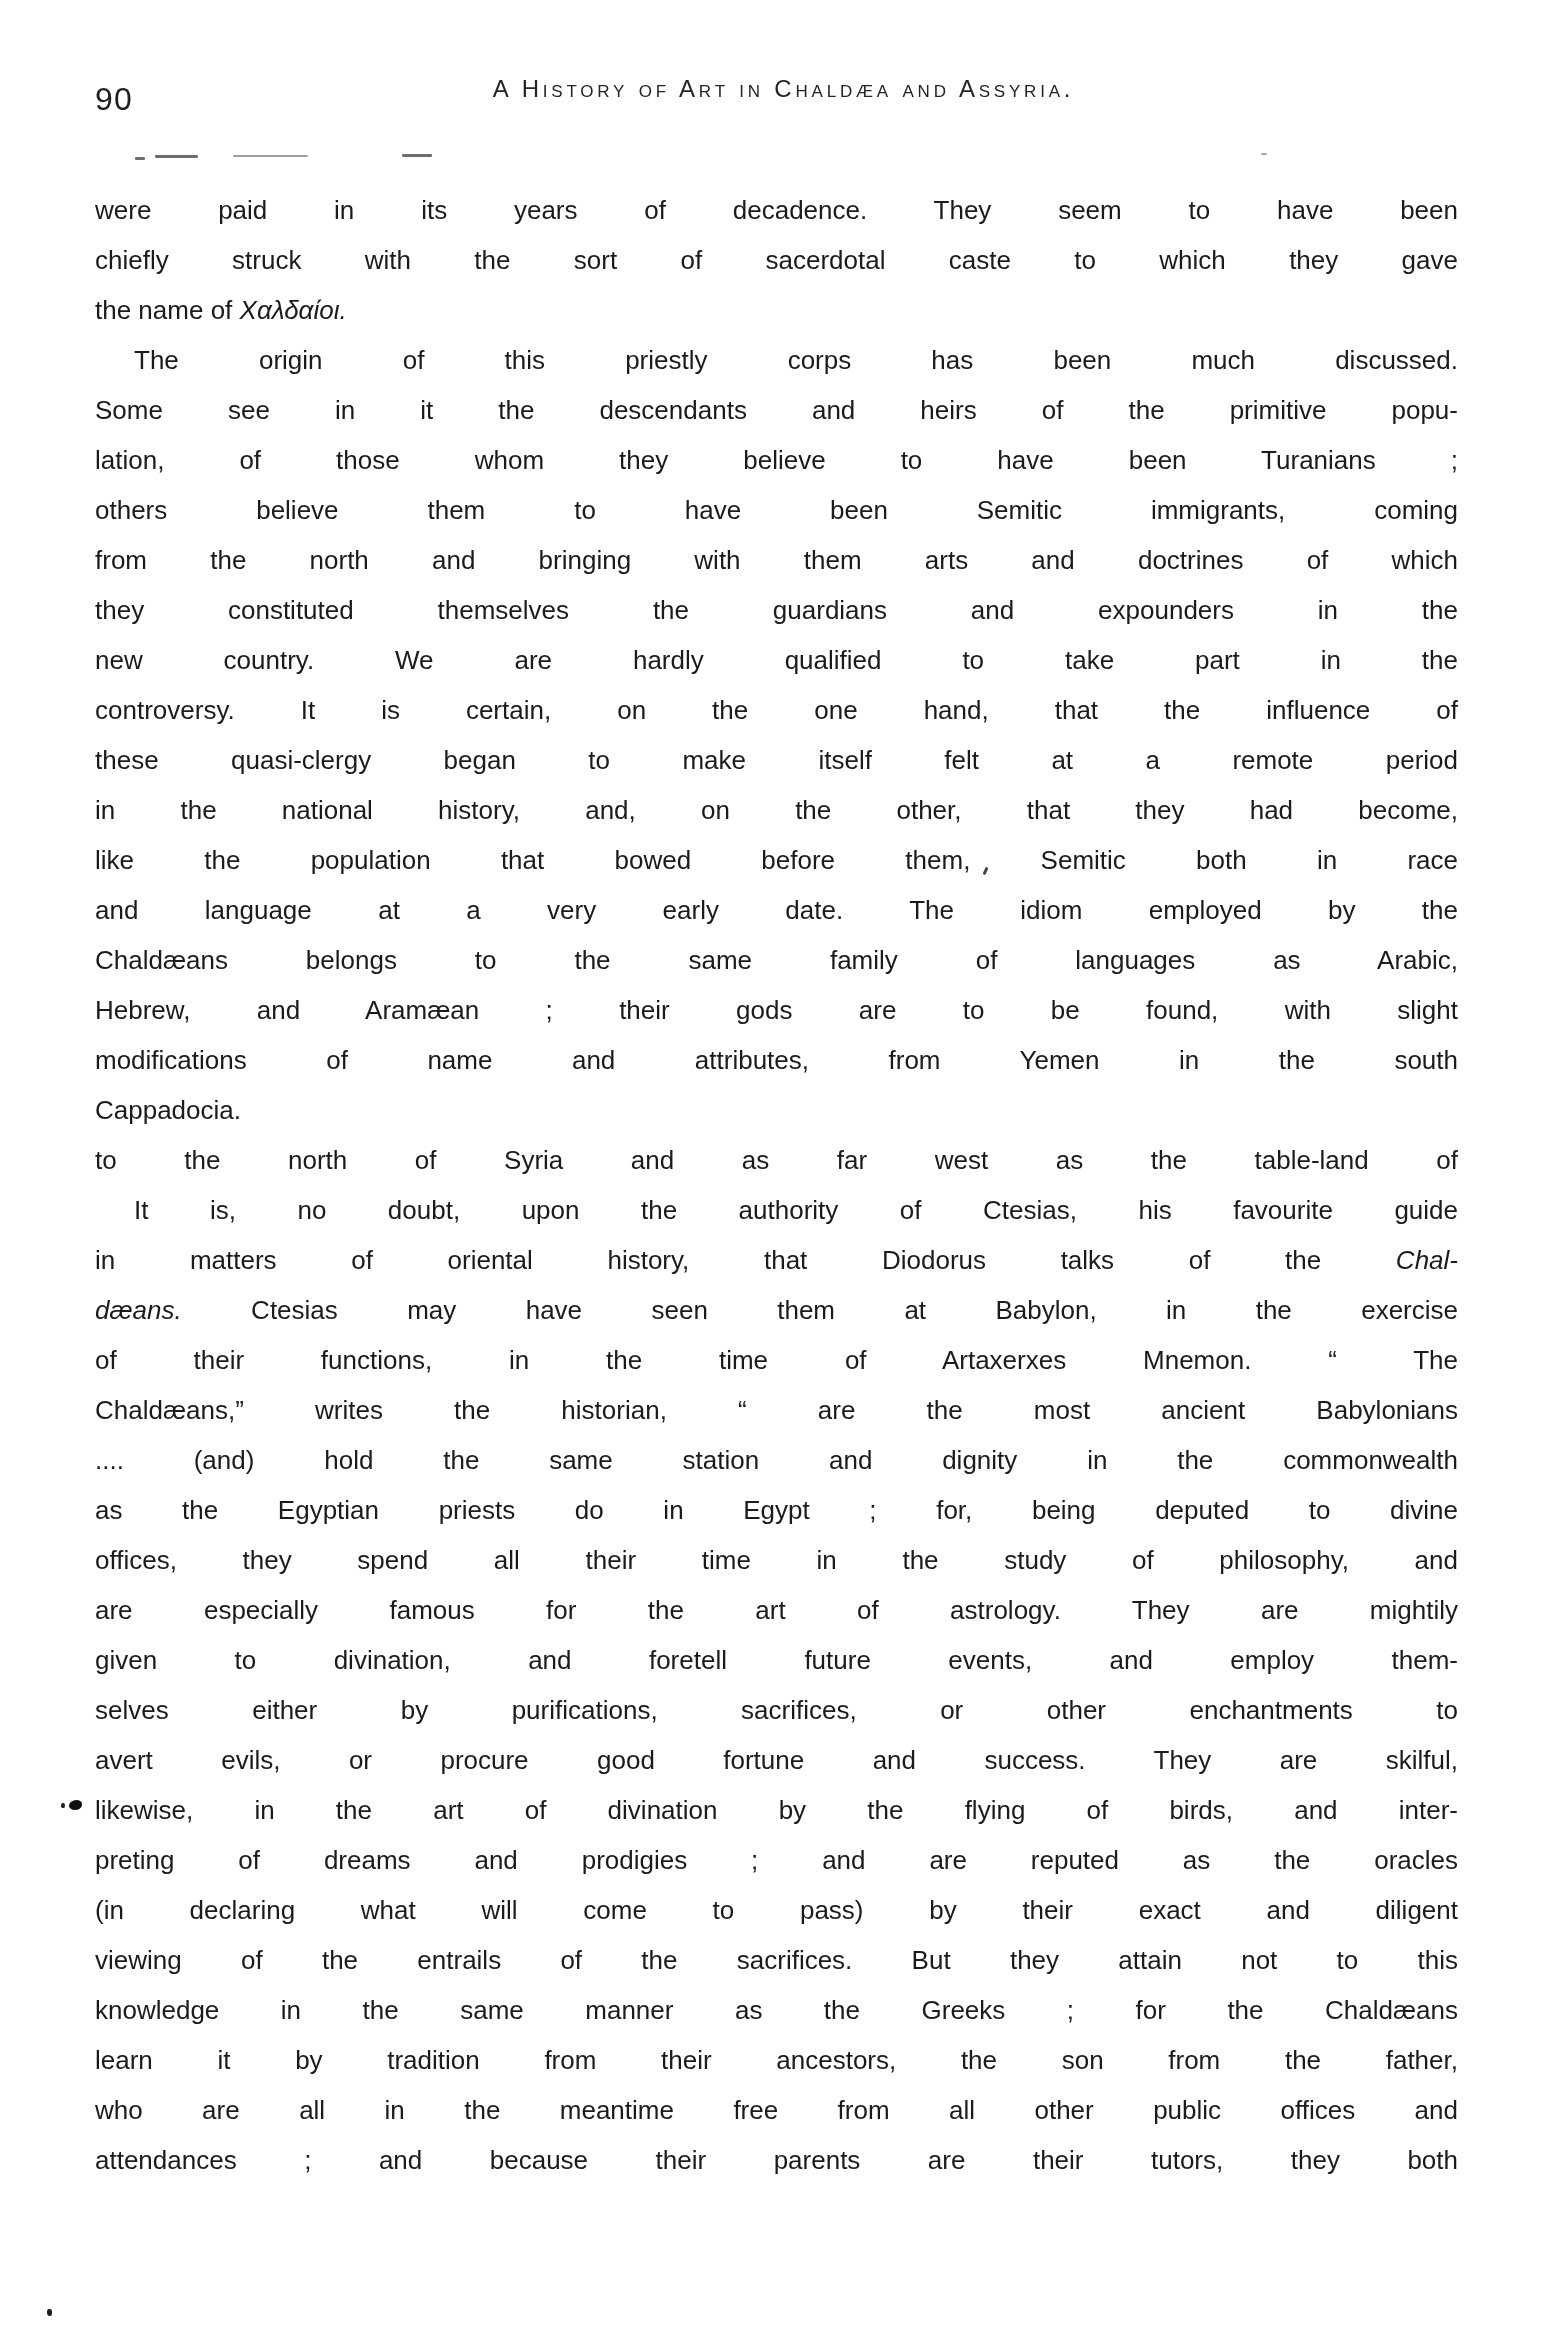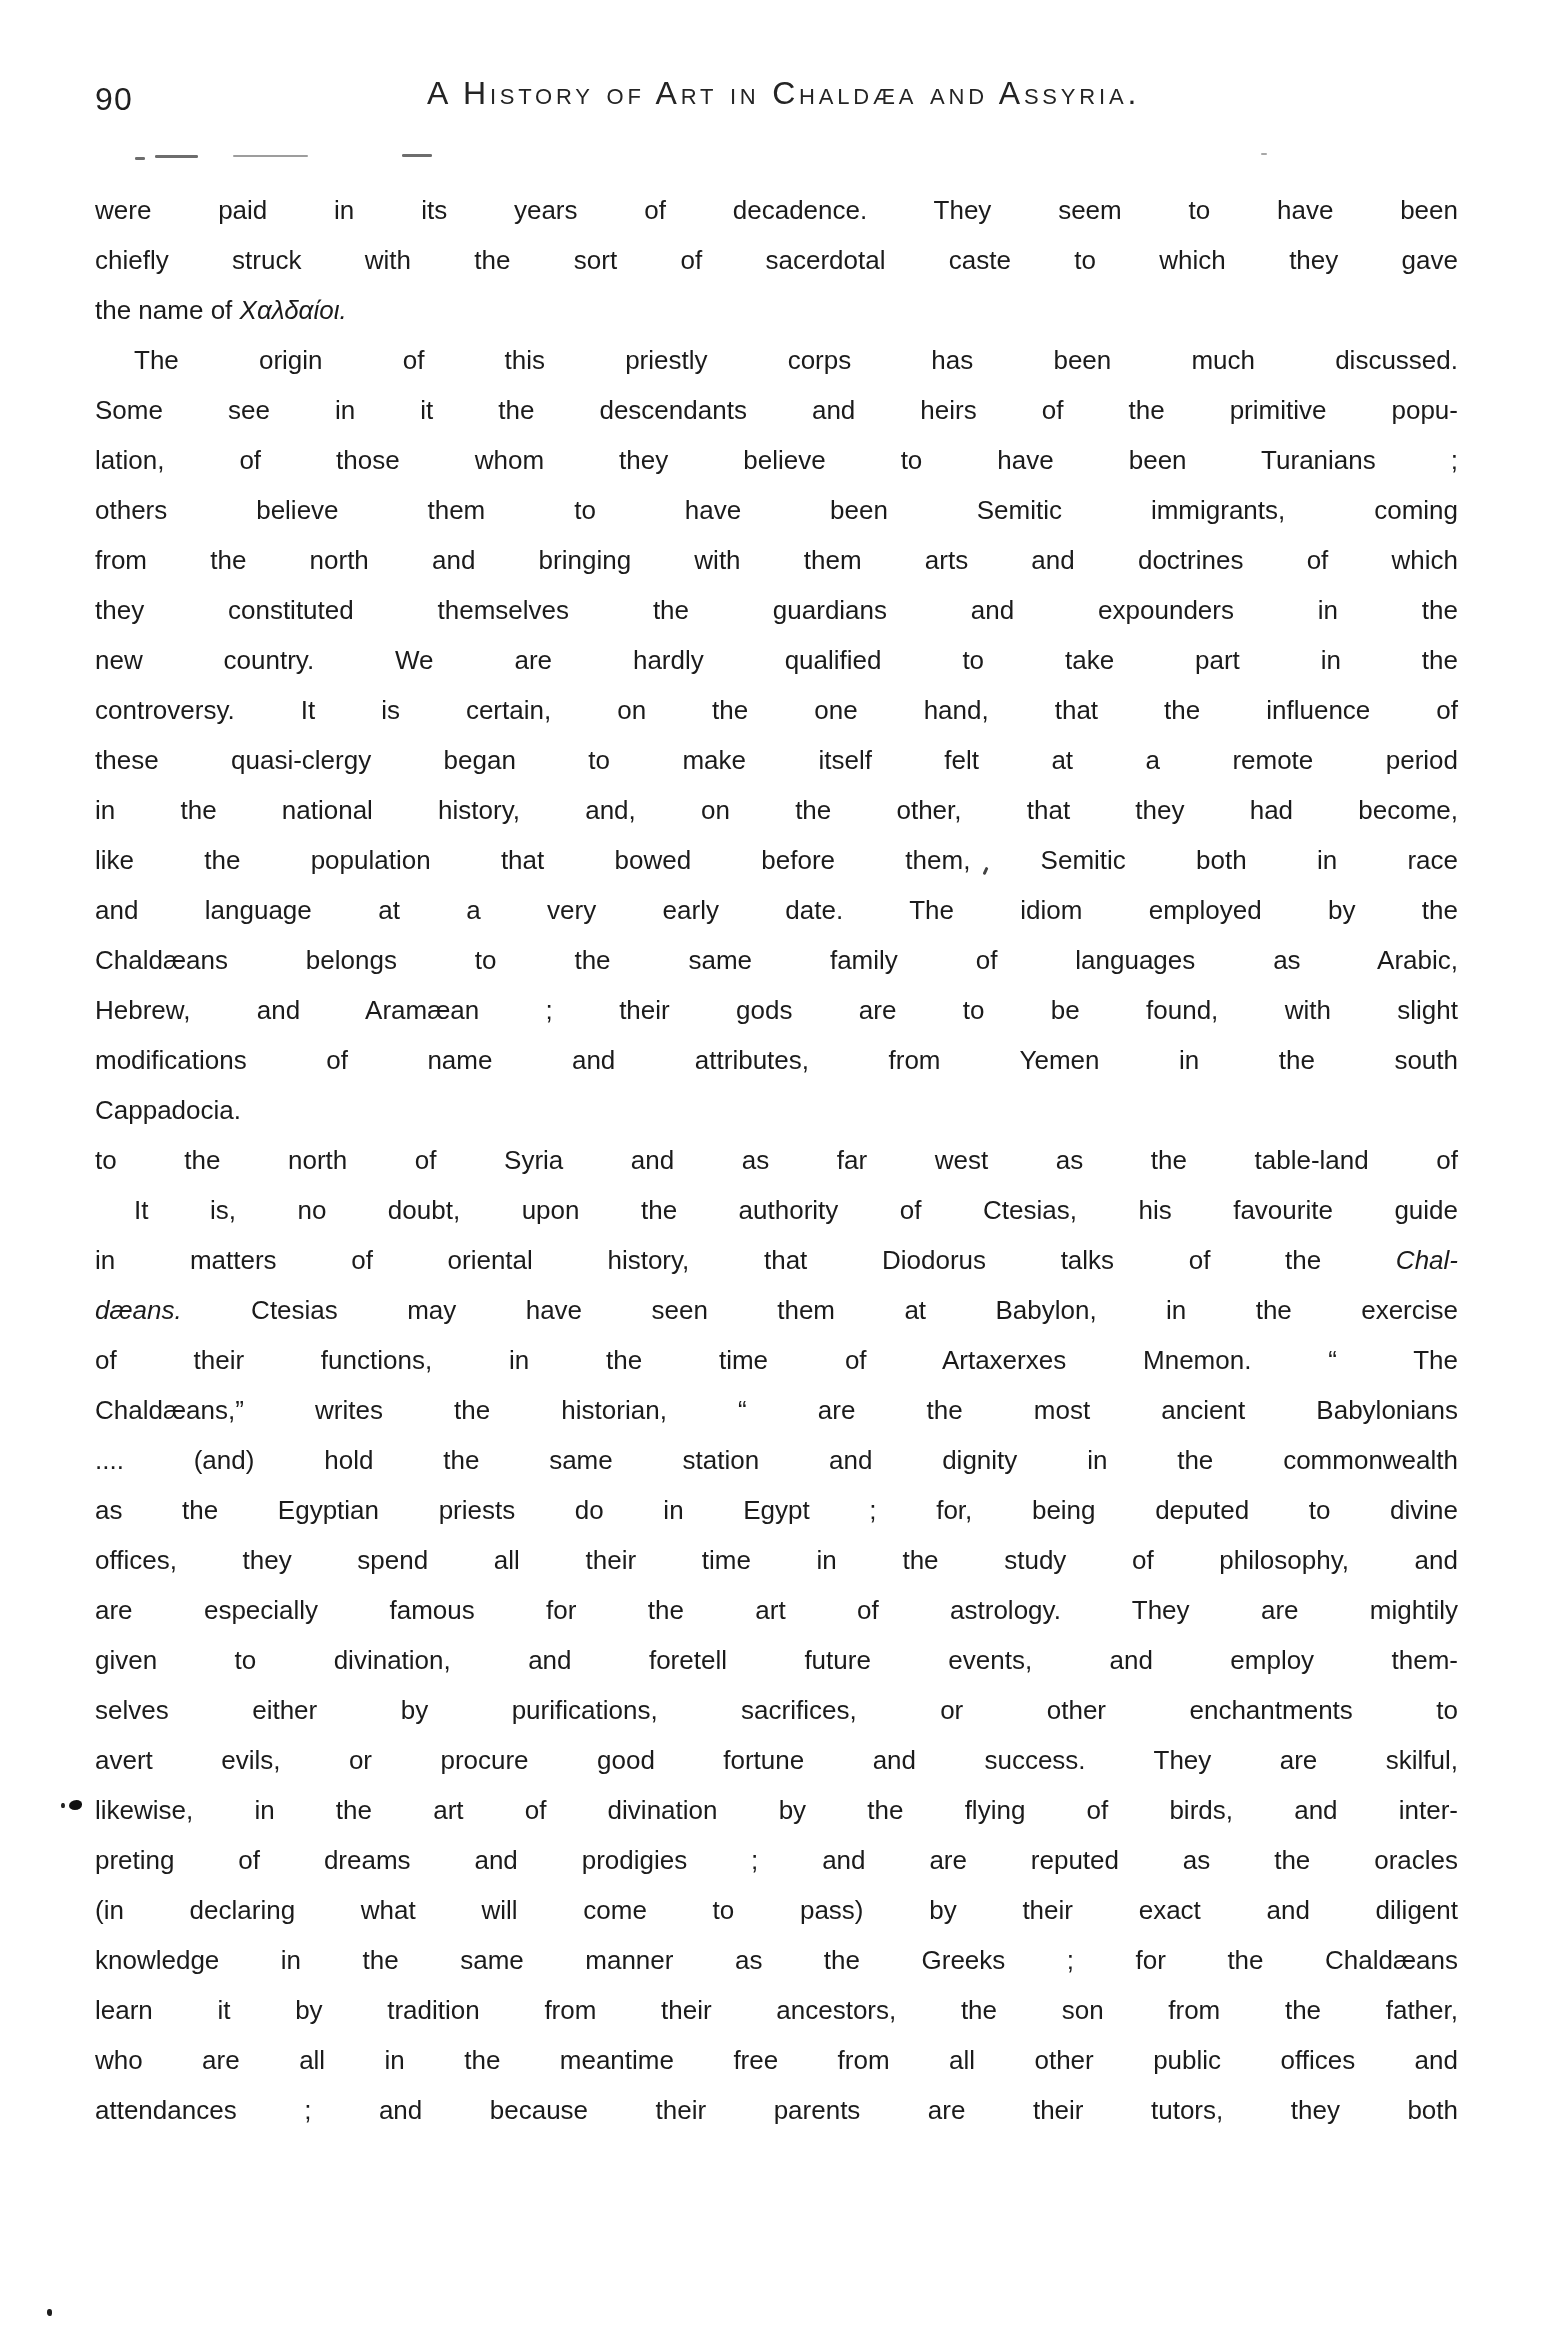--- a/index.html
+++ b/index.html
@@ -12,21 +12,21 @@
     overflow: hidden;
     font-family: Liberation Sans, sans-serif;
     color: var(--ink);
   }
   .running-head {
     position: absolute;
     top: 75px; left: 0; right: 0;
     text-align: center;
     font-variant: small-caps;
     letter-spacing: 3.8px;
-    font-size: 32px;
+    font-size: 24px;
     font-weight: normal;
     color: #242424;
     margin: 0;
   }
   .page-number {
     position: absolute;
     left: 95px; top: 81px;
     font-size: 32px;
     letter-spacing: 1.3px;
     color: #202020;
@@ -142,20 +142,21 @@
       <div class="line j"><span>.... (and) hold the same station and dignity in the commonwealth</span></div>
       <div class="line j"><span>as the Egyptian priests do in Egypt ; for, being deputed to divine</span></div>
       <div class="line j"><span>offices, they spend all their time in the study of philosophy, and</span></div>
       <div class="line j"><span>are especially famous for the art of astrology.  They are mightily</span></div>
       <div class="line j"><span>given to divination, and foretell future events, and employ them-</span></div>
       <div class="line j"><span>selves either by purifications, sacrifices, or other enchantments to</span></div>
       <div class="line j"><span>avert evils, or procure good fortune and success.  They are skilful,</span></div>
       <div class="line j"><span>likewise, in the art of divination by the flying of birds, and inter-</span></div>
       <div class="line j"><span>preting of dreams and prodigies ; and are reputed as the oracles</span></div>
       <div class="line j"><span>(in declaring what will come to pass) by their exact and diligent</span></div>
+      <div class="line j"><span>viewing of the entrails of the sacrifices.  But they attain not to this</span></div>
       <div class="line j"><span>knowledge in the same manner as the Greeks ; for the Chaldæans</span></div>
       <div class="line j"><span>learn it by tradition from their ancestors, the son from the father,</span></div>
       <div class="line j"><span>who are all in the meantime free from all other public offices and</span></div>
       <div class="line j"><span>attendances ; and because their parents are their tutors, they both</span></div>
     </main>
 
   <div class="speck-accent"></div>
   <div class="ink-blot"></div>
   <div class="speck-bottom"></div>
 

